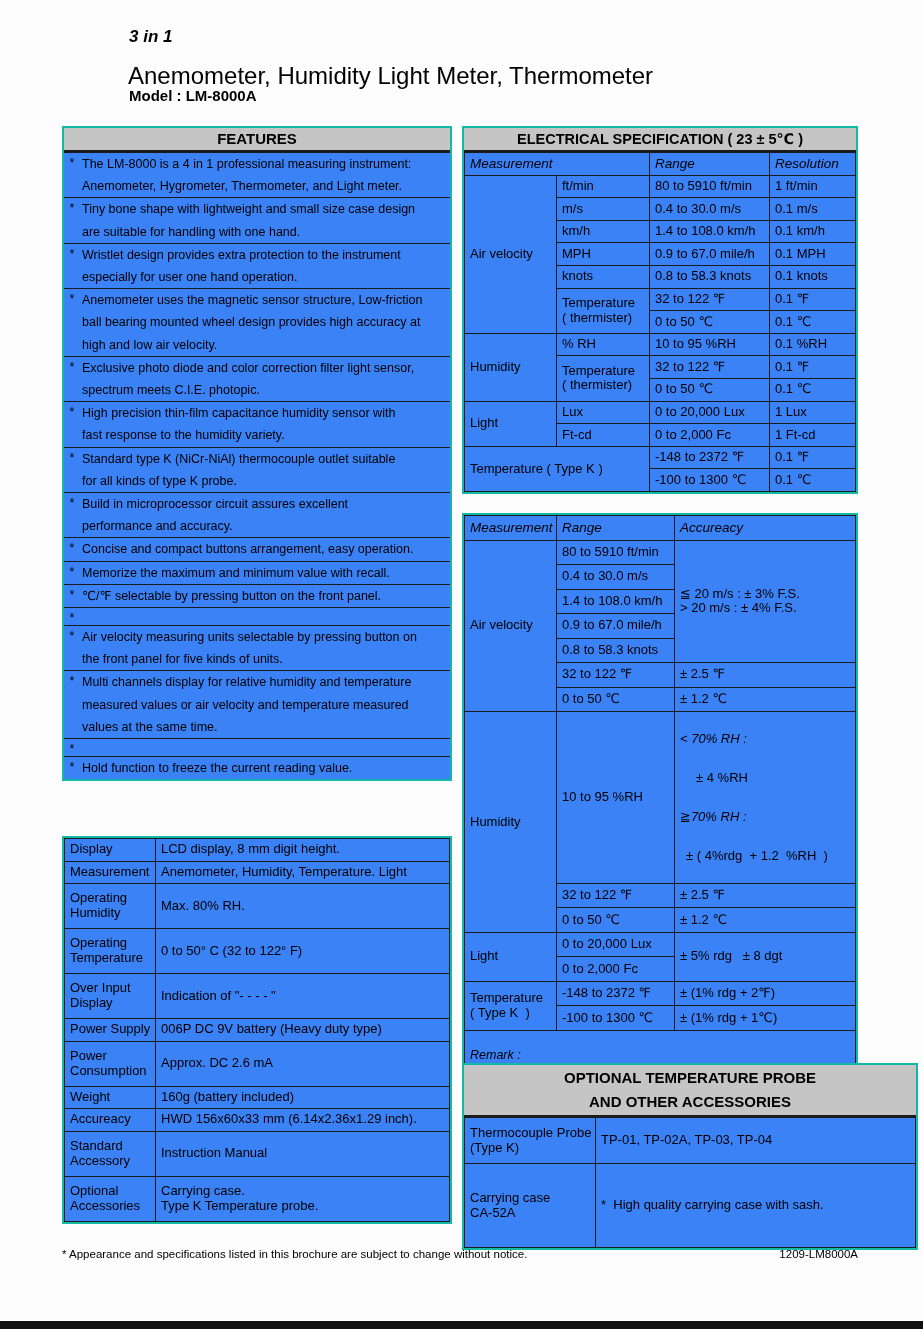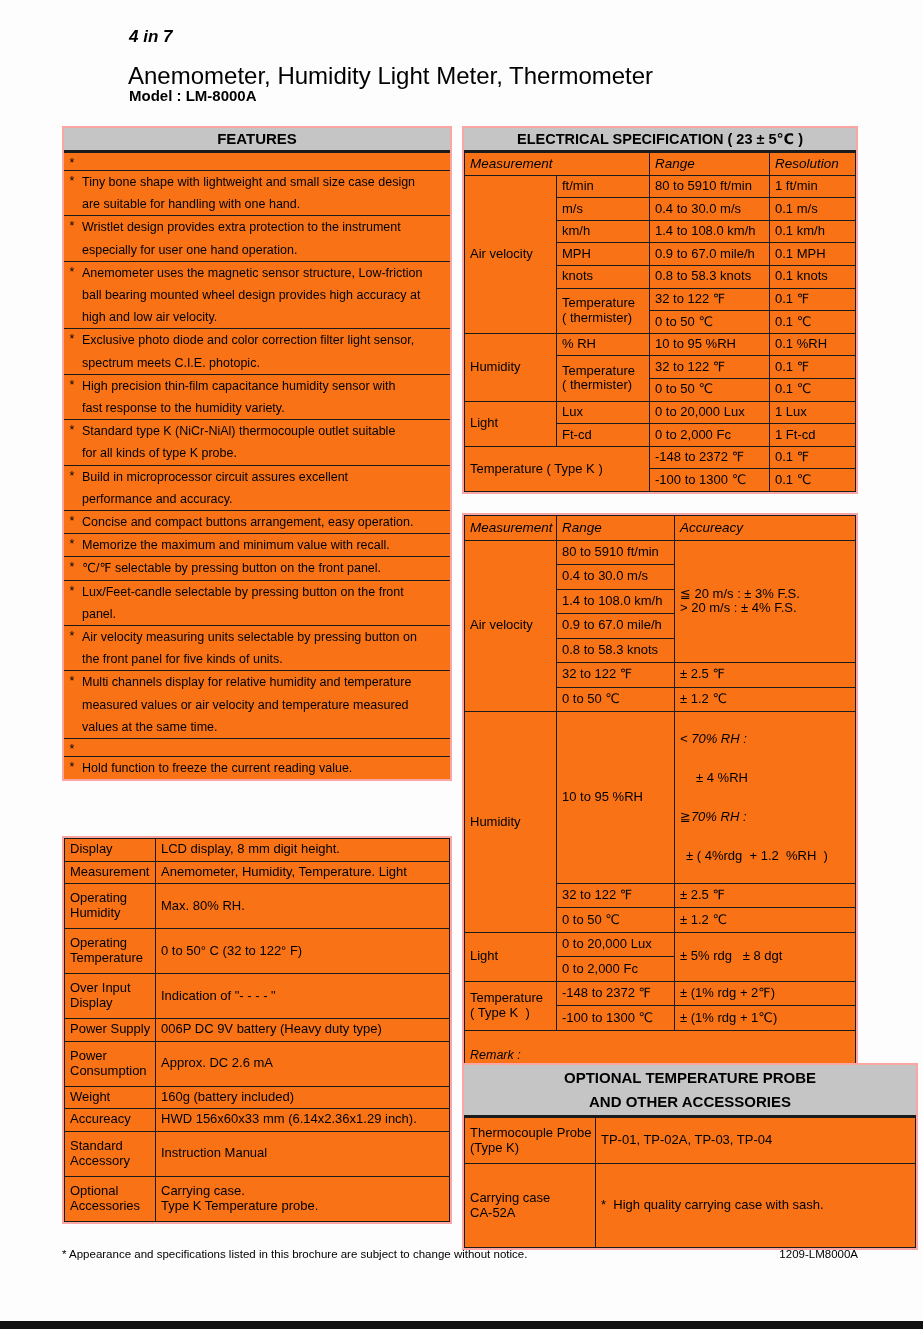--- a/index.html
+++ b/index.html
@@ -3,21 +3,21 @@
 <meta charset="utf-8">
 <style>
   html,body{margin:0;padding:0;background:#e8e8e8;}
   .page{position:relative;width:923px;height:1329px;background:#fdfdfd;overflow:hidden;
         font-family:"Liberation Sans","DejaVu Sans",sans-serif;color:#000;}
   
   .tagline{position:absolute;left:129px;top:27px;font-size:17px;font-weight:bold;font-style:italic;}
   .doc-title{position:absolute;left:128px;top:62px;font-size:24px;font-weight:normal;}
   .model{position:absolute;left:129px;top:87px;font-size:15px;font-weight:bold;}
   
-  .box{position:absolute;border:2px solid #fca5a5;background:#f97316;box-sizing:border-box;}
+  .box{position:absolute;border:2px solid #14b8a6;background:#3b82f6;box-sizing:border-box;}
   .bar{background:#c5c5c5;border-bottom:2px solid #1b1b1b;font-weight:bold;text-align:center;
        font-size:15px;height:22px;line-height:22px;}
   .bar2{height:auto;line-height:24px;padding:1px 0;}
   
   .features{left:62px;top:126px;width:390px;}
   .feat{display:flex;border-top:1px solid #1b1b1b;font-size:12.5px;}
   .feat:first-of-type{border-top:none;}
   .feat .star{flex:0 0 16px;text-align:center;padding-top:3px;}
   .feat .txt{white-space:pre-line;line-height:22.2px;padding:0 1px 0 2px;}
   
@@ -56,28 +56,30 @@
   
   .footer{position:absolute;left:62px;top:1248px;width:796px;display:flex;
           justify-content:space-between;font-size:11.5px;}
   .scan-strip{position:absolute;left:0;top:1321px;width:923px;height:8px;background:#111;}
 </style>
 </head>
 <body>
 
 <div class="page">
 
-  <div class="tagline">4 in 7</div>
+  <div class="tagline">3 in 1</div>
   <div class="doc-title">Anemometer, Humidity Light Meter, Thermometer</div>
   <div class="model">Model : LM-8000A</div>
 
   <div class="box features">
     <div class="bar">FEATURES</div>
     <div class="feat">
         <span class="star">*</span>
+        <span class="txt">The LM-8000 is a 4 in 1 professional measuring instrument:
+Anemometer, Hygrometer, Thermometer, and Light meter.</span>
       </div>
     <div class="feat">
         <span class="star">*</span>
         <span class="txt">Tiny bone shape with lightweight and small size case design
 are suitable for handling with one hand.</span>
       </div>
     <div class="feat">
         <span class="star">*</span>
         <span class="txt">Wristlet design provides extra protection to the instrument
 especially for user one hand operation.</span>
@@ -115,22 +117,20 @@
     <div class="feat">
         <span class="star">*</span>
         <span class="txt">Memorize the maximum and minimum value with recall.</span>
       </div>
     <div class="feat">
         <span class="star">*</span>
         <span class="txt">℃/℉ selectable by pressing button on the front panel.</span>
       </div>
     <div class="feat">
         <span class="star">*</span>
-        <span class="txt">Lux/Feet-candle selectable by pressing button on the front
-panel.</span>
       </div>
     <div class="feat">
         <span class="star">*</span>
         <span class="txt">Air velocity measuring units selectable by pressing button on
 the front panel for five kinds of units.</span>
       </div>
     <div class="feat">
         <span class="star">*</span>
         <span class="txt">Multi channels display for relative humidity and temperature
 measured values or air velocity and temperature measured

